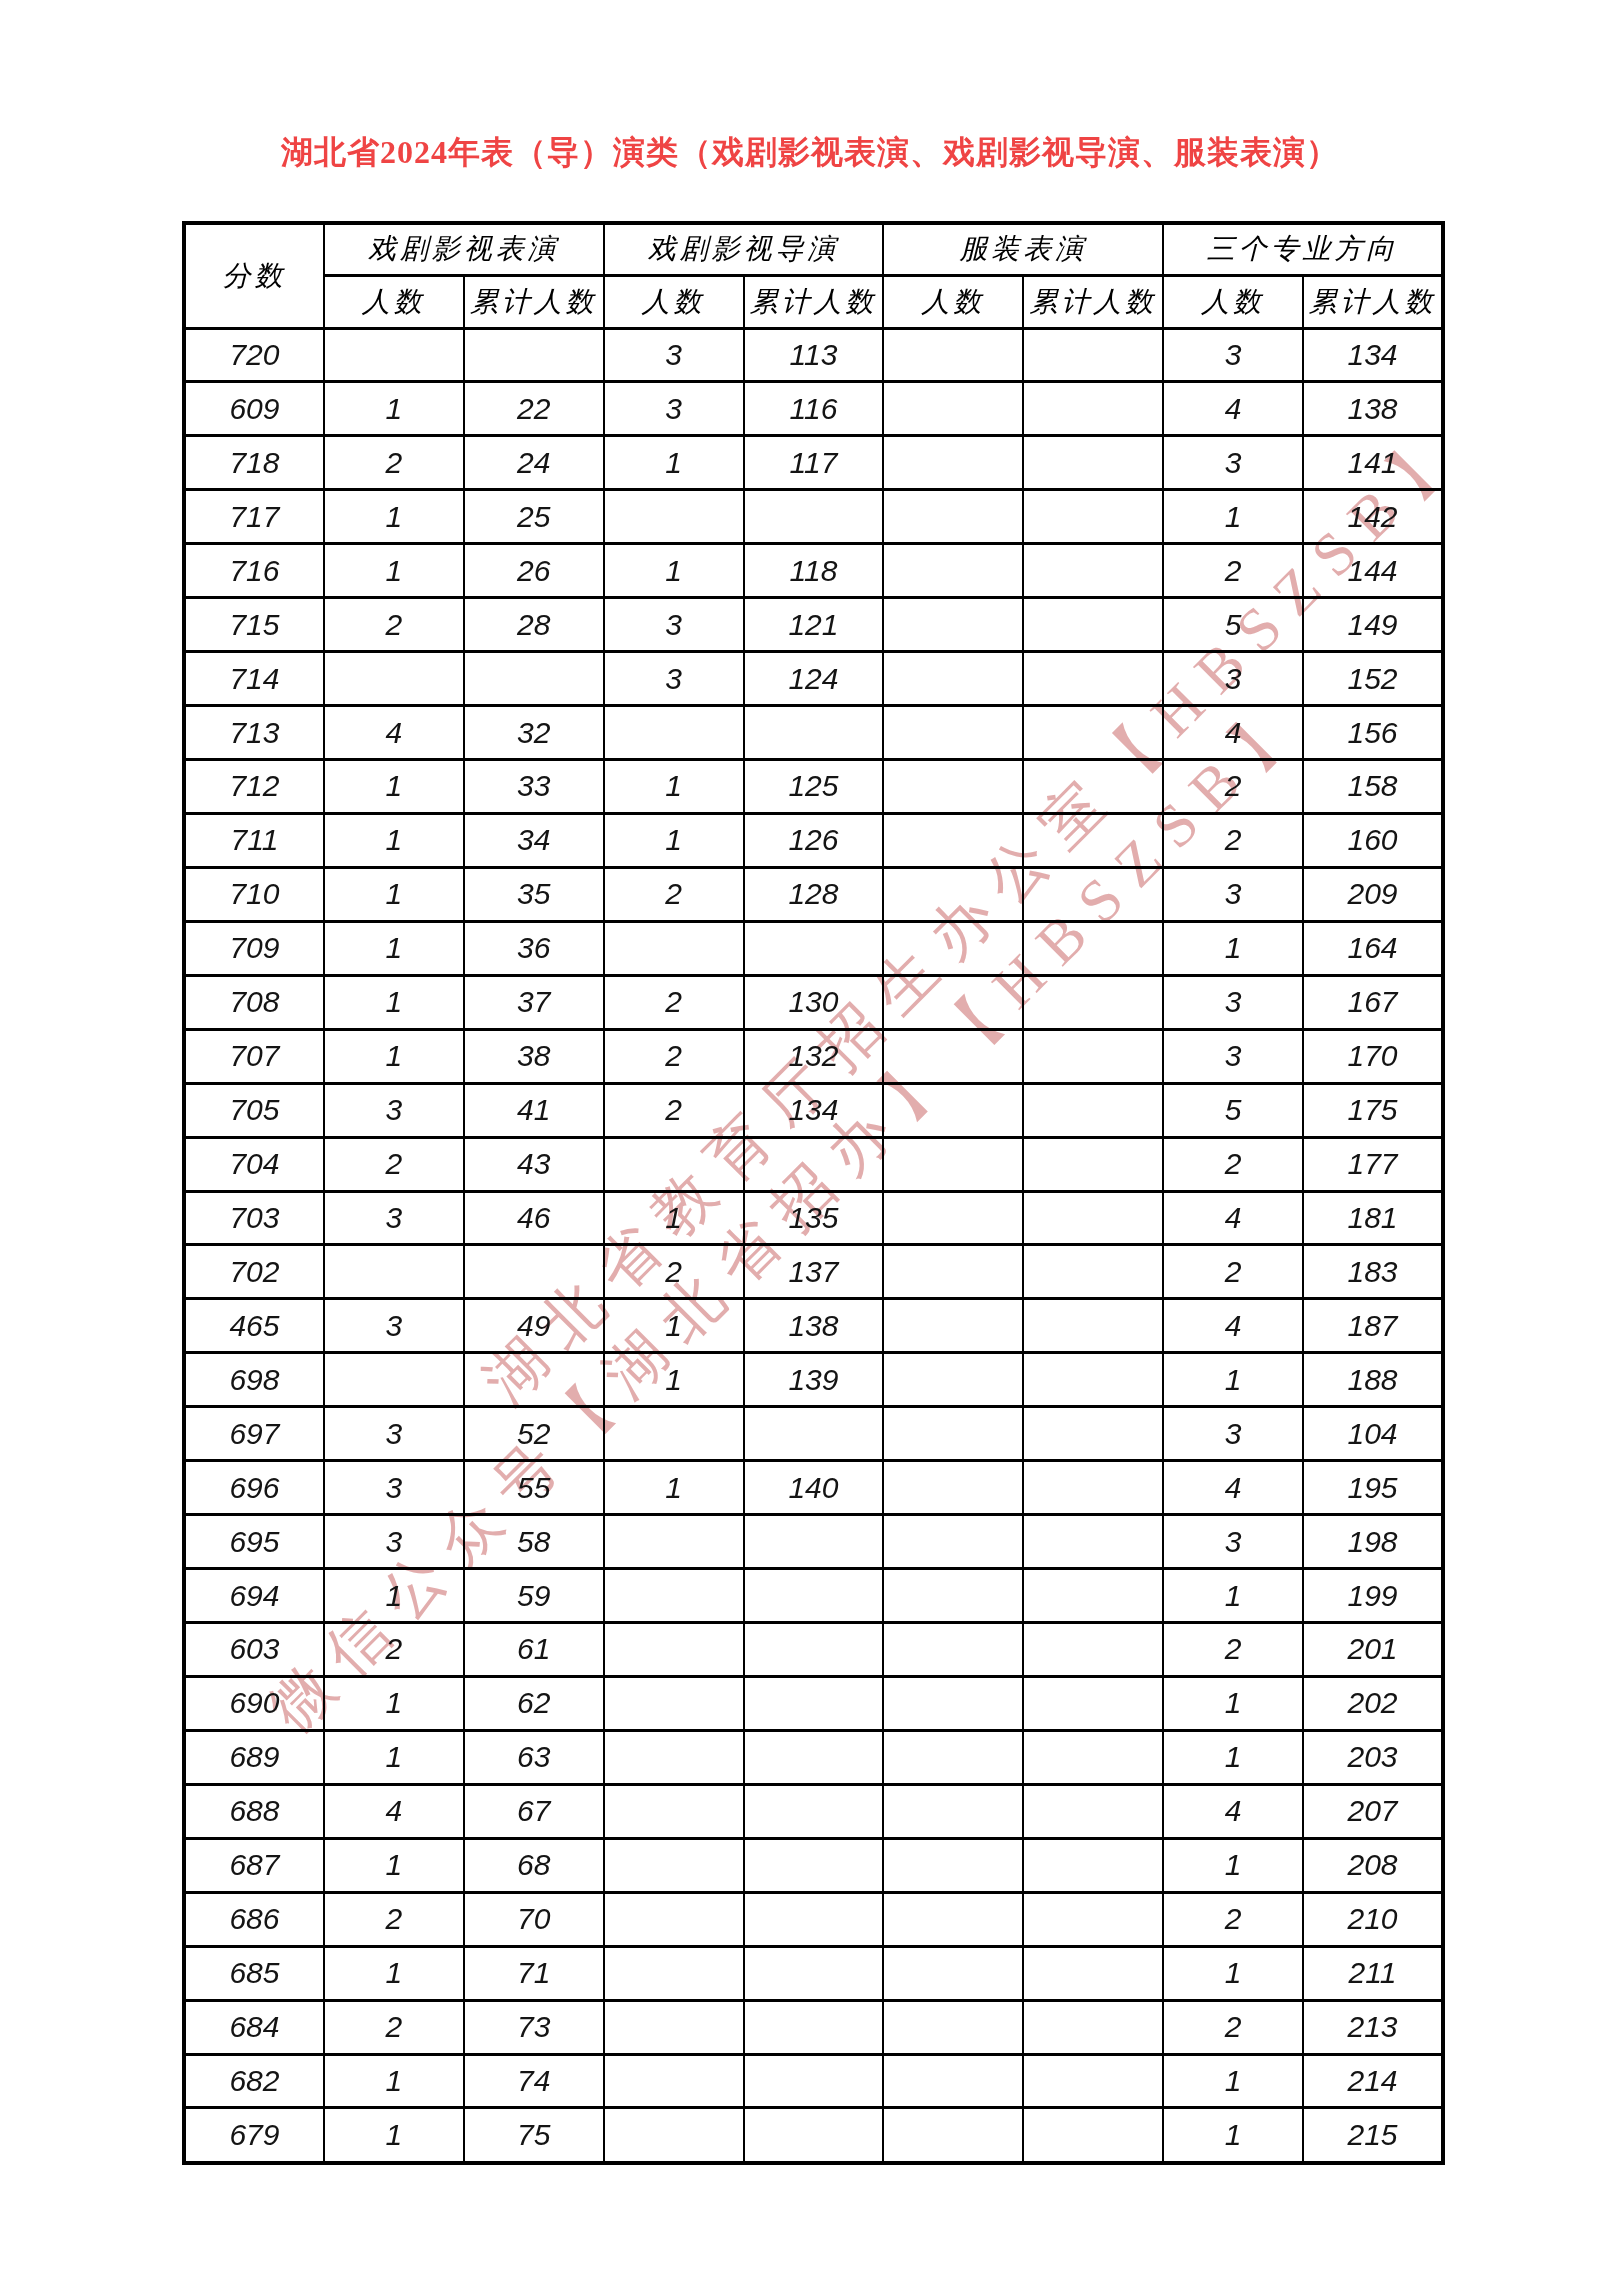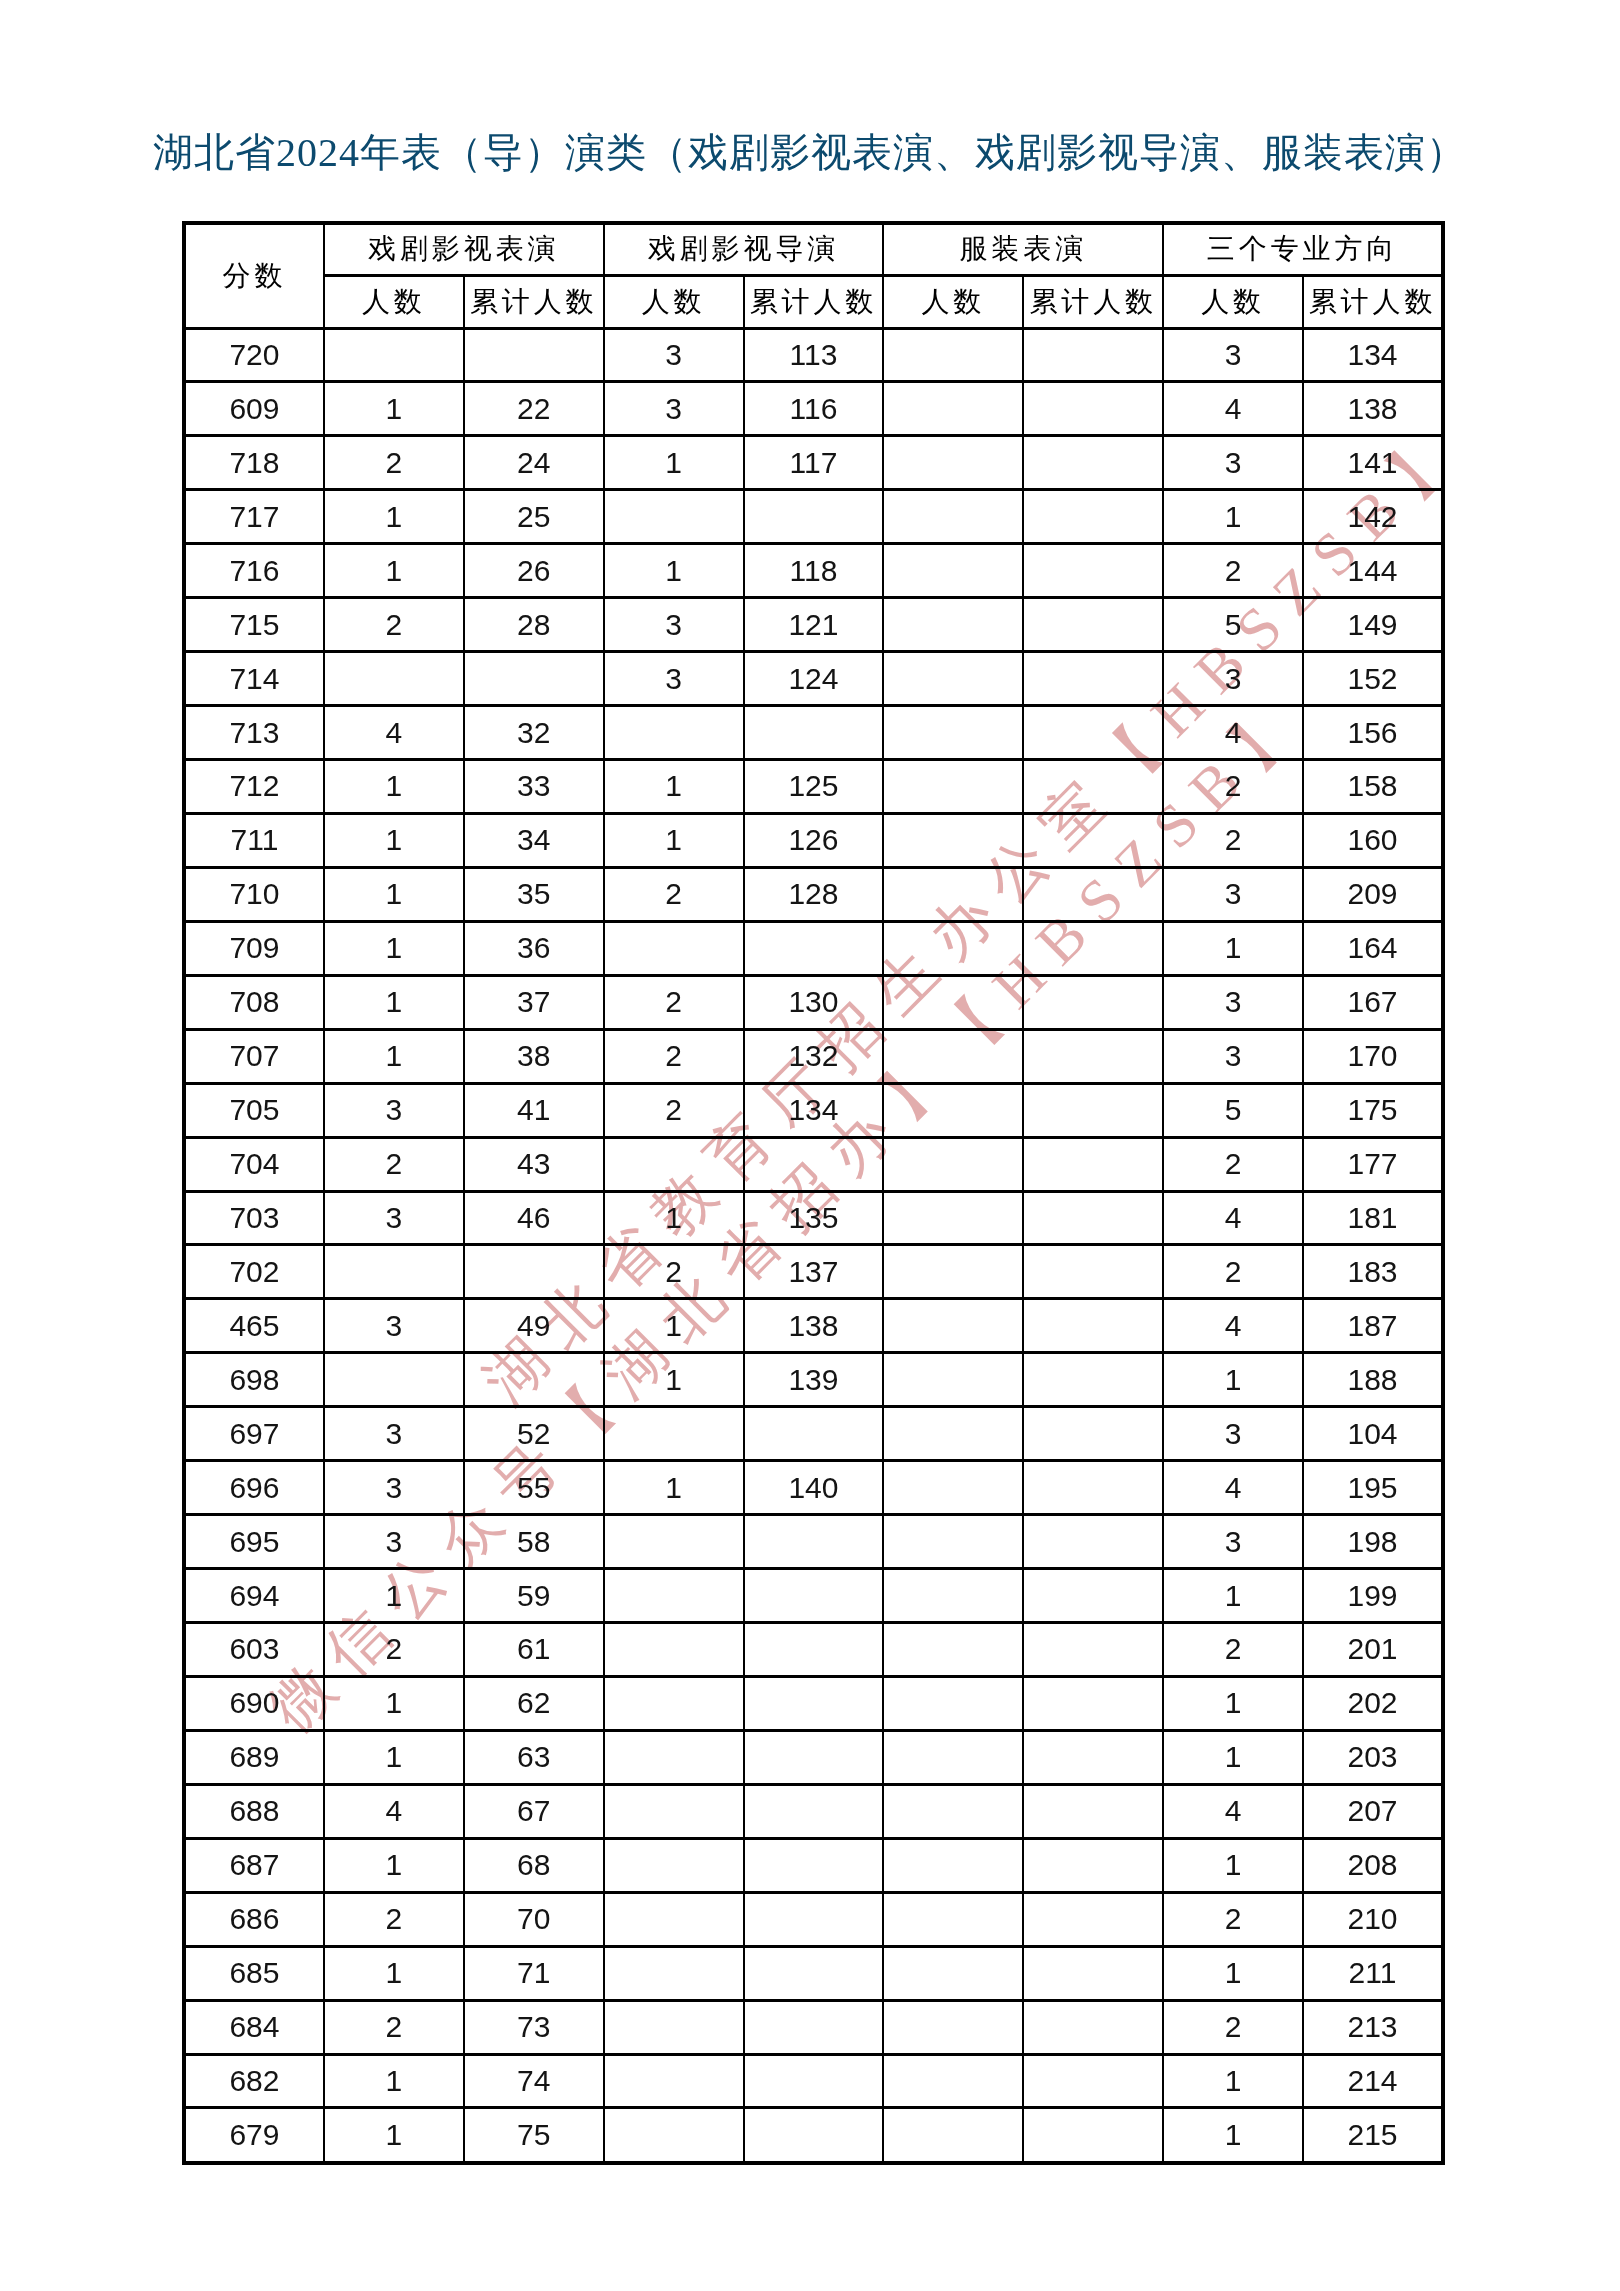--- a/index.html
+++ b/index.html
@@ -11,31 +11,32 @@
     overflow:hidden;
     font-family:"Liberation Serif", serif;
   }
   .title-block{
     position:absolute;
     top:130px;left:0;width:100%;
     text-align:center;
     z-index:3;
   }
   .title-line{
-    font-size:40px;
+    font-size:32px;
     line-height:45px;
-    font-weight:normal;
-    color:#0c4a6e;
+    font-weight:bold;
+    color:#ef4444;
     letter-spacing:1px;
   }
   .table-wrap{
     position:absolute;
     left:182px;top:221px;
     width:1263px;height:1944px;
     z-index:2;
+    font-style:italic;
   }
   table.score-table{
     width:100%;height:100%;
     border-collapse:collapse;
     table-layout:fixed;
     border:4.9px solid #000;
   }
   .score-table th,.score-table td{
     border:2.9px solid #000;
     border-top-width:3.9px;

